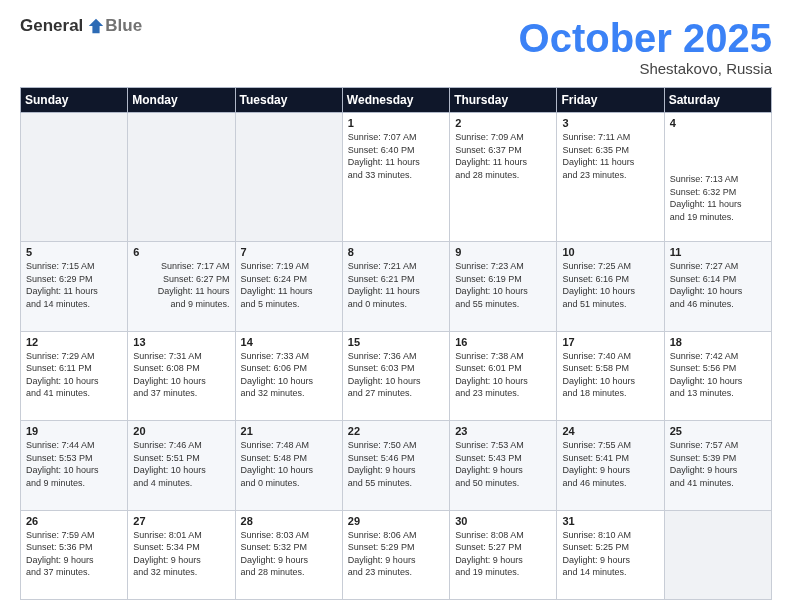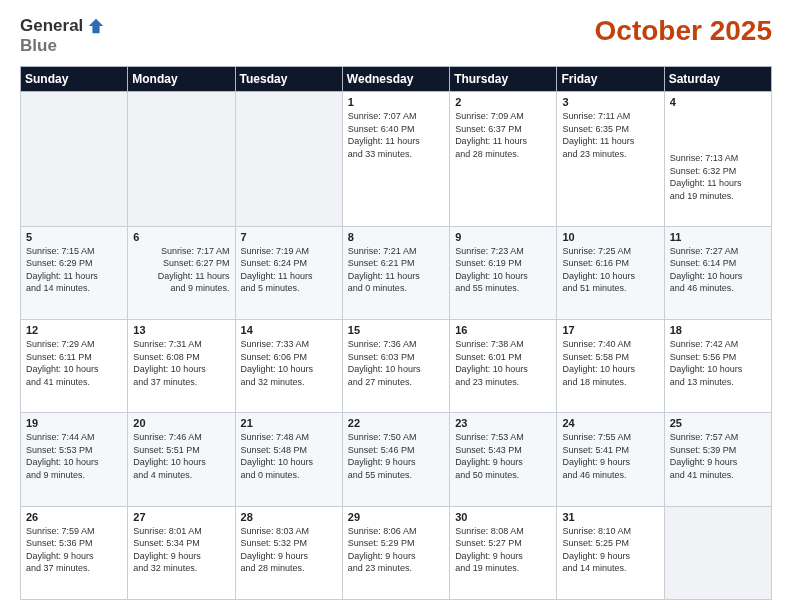--- a/index.html
+++ b/index.html
@@ -18,21 +18,20 @@
       flex-direction: column;
     }
     .header {
       display: flex;
       justify-content: space-between;
       align-items: flex-start;
       margin-bottom: 10px;
     }
     .logo {
       display: flex;
-      flex-direction: column;
       align-items: flex-start;
     }
     .logo-text {
       display: flex;
       align-items: center;
       gap: 2px;
     }
     .logo-general {
       font-size: 17px;
       font-weight: bold;
@@ -46,23 +45,23 @@
     }
     .logo-icon {
       width: 18px;
       height: 18px;
       margin-left: 2px;
     }
     .title-block {
       text-align: right;
     }
     .title-month {
-      font-size: 28px;
-      font-weight: bold;
-      color: #c2410c;
+      font-size: 40px;
+      font-weight: bold;
+      color: #3b82f6;
       line-height: 1.1;
     }
     .title-location {
       font-size: 15px;
       color: #444;
     }
     .calendar {
       width: 100%;
       border-collapse: collapse;
       flex: 1;
@@ -118,20 +117,21 @@
       <div class="logo-text">
         <span class="logo-general">General</span>
         <svg class="logo-icon" viewBox="0 0 20 20">
           <polygon points="10,2 18,10 14,10 14,18 6,18 6,10 2,10" fill="#2d6bb5"></polygon>
         </svg>
       </div>
       <span class="logo-blue">Blue</span>
     </div>
     <div class="title-block">
       <div class="title-month">October 2025</div>
+      <div class="title-location">Shestakovo, Russia</div>
     </div>
   </div>
 
   <table class="calendar">
     <thead>
       <tr>
         <th>Sunday</th>
         <th>Monday</th>
         <th>Tuesday</th>
         <th>Wednesday</th>

